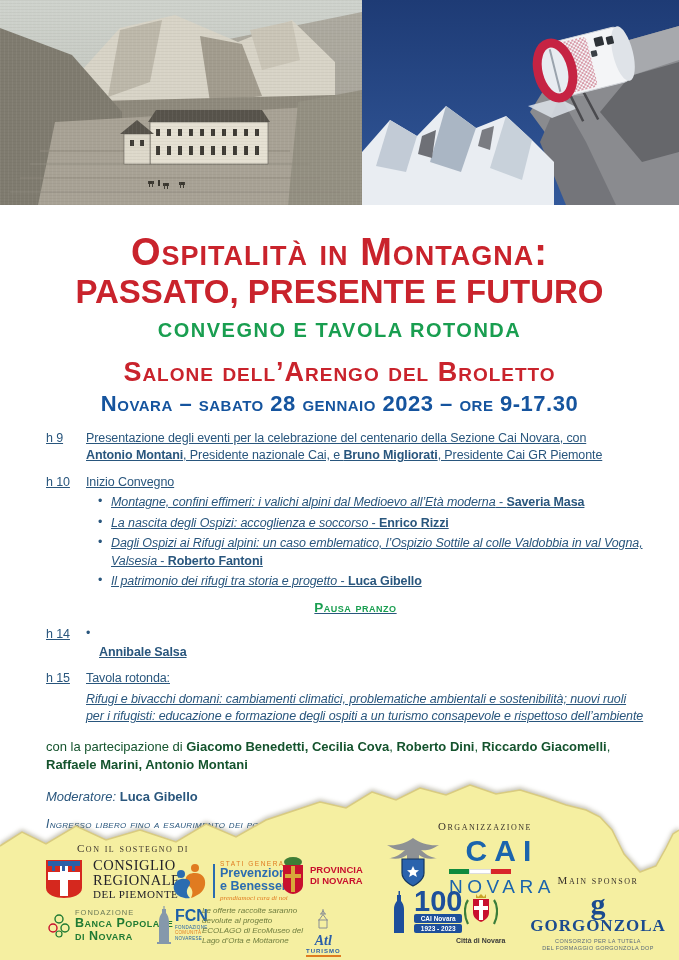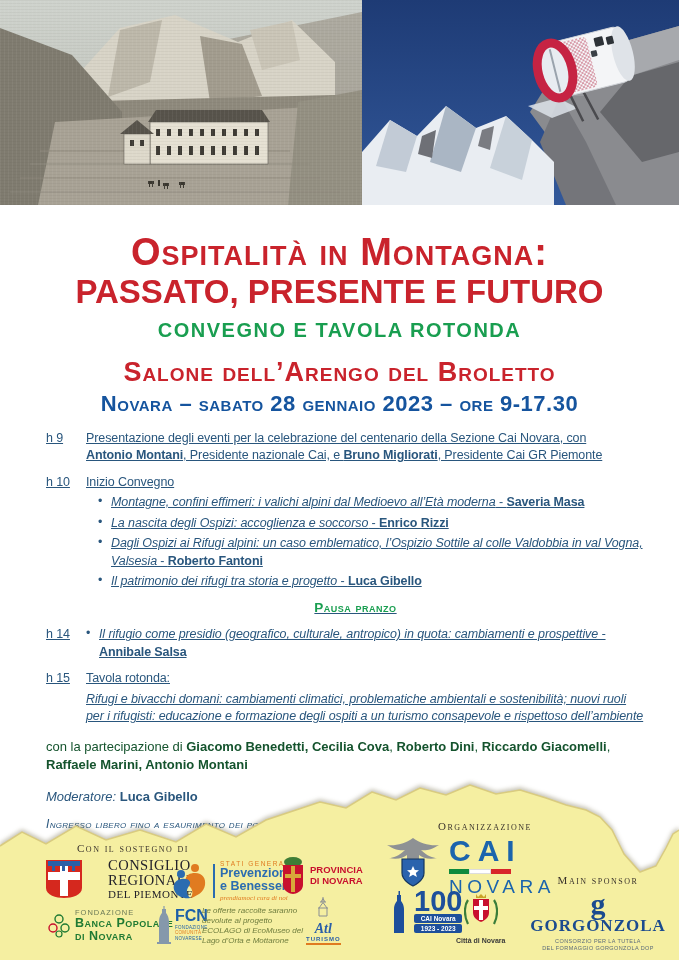--- a/index.html
+++ b/index.html
@@ -34,21 +34,21 @@
   .i{font-style:italic;}
   .participation{margin-top:12px;padding:0 28px 0 46px;color:#14532d;font-size:13px;line-height:1.38;}
   .moderator{padding:2px 28px 0 46px;color:#29567d;font-size:13px;}
   .admission{margin-top:11px;padding:0 28px 0 46px;color:#29567d;font-size:12px;font-style:italic;font-variant:small-caps;letter-spacing:.3px;}
   
   .footer{position:absolute;left:0;top:780px;width:679px;height:180px;z-index:5;}
   .footer .torn{position:absolute;inset:0;filter:drop-shadow(0 -2px 2px rgba(90,80,40,.35));}
   .fi{position:absolute;}
   .serif-label{font-family:"Liberation Serif",serif;font-variant:small-caps;color:#3a332c;letter-spacing:1.5px;font-size:11px;text-align:center;}
   
-  .piemonte{display:flex;gap:24px;align-items:center;}
+  .piemonte{display:flex;gap:9px;align-items:center;}
   .piemonte .txt{font-family:"Liberation Serif",serif;color:#23222a;text-transform:uppercase;line-height:1;}
   .piemonte .l1,.piemonte .l2{font-size:14.5px;letter-spacing:.5px;}
   .piemonte .l3{font-size:11px;margin-top:2px;letter-spacing:.5px;}
   
   .stati{display:flex;gap:5px;align-items:center;}
   .stati .bar{width:2px;height:34px;background:#2b6cb0;}
   .stati .top{font-size:6.5px;color:#e07b20;letter-spacing:1.5px;text-transform:uppercase;}
   .stati .m{font-size:12.5px;font-weight:700;color:#2b6cb0;line-height:1.05;}
   .stati .tag{font-family:"Liberation Serif",serif;font-style:italic;font-size:7px;color:#e07b20;margin-top:1px;}
   
@@ -64,21 +64,21 @@
   .fcn .subs{font-size:4.5px;line-height:1.2;text-transform:uppercase;letter-spacing:.3px;}
   .fcn .subs .s1{color:#1d5fa8}.fcn .subs .s2{color:#e07b20}.fcn .subs .s3{color:#1d5fa8}
   
   .offerte{width:102px;font-size:8px;font-style:italic;color:#6f7d3e;line-height:1.25;}
   
   .atl{text-align:center;}
   .atl .script{font-family:"Liberation Serif",serif;font-style:italic;font-weight:700;font-size:14px;color:#2b5fa8;line-height:1;}
   .atl .line{font-size:6px;font-weight:700;letter-spacing:1px;color:#2b5fa8;text-transform:uppercase;border-bottom:2px solid #e07b20;padding-bottom:1px;}
   
   .cai{display:flex;gap:8px;align-items:flex-start;}
-  .cai .word{font-size:30px;font-weight:700;color:#1b64ad;letter-spacing:7px;line-height:1;}
+  .cai .word{font-size:30px;font-weight:700;color:#1b64ad;letter-spacing:7px;line-height:1;text-align:center;}
   .cai .flag{display:flex;height:5px;width:62px;margin:3px 0 2px;}
   .cai .flag i{flex:1;}
   .cai .city{font-size:19px;color:#1b64ad;letter-spacing:4.5px;text-transform:uppercase;}
   
   .cent{display:flex;gap:8px;align-items:flex-end;}
   .cent .num{font-size:29px;font-weight:800;color:#1d4f9b;line-height:.9;}
   .cent .chips{display:flex;flex-direction:column;gap:1px;}
   .cent .chip{background:#1d4f9b;color:#fff;font-size:6.5px;font-weight:700;padding:1px 3px;border-radius:2px;text-align:center;}
   
   .ncity{text-align:center;}
@@ -229,21 +229,21 @@
         <div class="ptime"></div>
         <div class="pbody bul sub"><span class="bullet">•</span><span class="i">Dagli Ospizi ai Rifugi alpini: un caso emblematico, l’Ospizio Sottile al colle Valdobbia in val Vogna,</span><br><span class="i">Valsesia</span><span> - </span><span class="b">Roberto Fantoni</span></div>
       </div>
       <div class="prow">
         <div class="ptime"></div>
         <div class="pbody bul sub"><span class="bullet">•</span><span class="i">Il patrimonio dei rifugi tra storia e progetto</span><span> - </span><span class="b">Luca Gibello</span></div>
       </div>
       <div class="pausa">Pausa pranzo</div>
       <div class="prow t">
         <div class="ptime">h 14</div>
-        <div class="pbody bul"><span class="bullet">•</span><span class="i">Il rifugio come presidio (geografico, culturale, antropico) in quota: cambiamenti e prospettive -</span><br><span class="b">Annibale Salsa</span></div>
+        <div class="pbody bul"><span class="bullet">•</span><br><span class="b">Annibale Salsa</span></div>
       </div>
       <div class="prow t">
         <div class="ptime">h 15</div>
         <div class="pbody"><span>Tavola rotonda:</span></div>
       </div>
       <div class="prow">
         <div class="ptime"></div>
         <div class="pbody"><span class="i">Rifugi e bivacchi domani: cambiamenti climatici, problematiche ambientali e sostenibilità; nuovi ruoli</span><br><span class="i">per i rifugisti: educazione e formazione degli ospiti a un turismo consapevole e rispettoso dell’ambiente</span></div>
       </div>
     </section>
@@ -334,21 +334,21 @@
         <div class="subs">
           <div class="s1">Fondazione</div>
           <div class="s2">Comunità</div>
           <div class="s3">Novarese</div>
         </div>
       </div>
     </div>
 
     <div class="fi offerte" style="left:202px;top:126px;">Le offerte raccolte saranno devolute al progetto ECOLAGO di EcoMuseo del Lago d’Orta e Mottarone</div>
 
-    <div class="fi atl" style="left:306px;top:116px;">
+    <div class="fi atl" style="left:306px;top:128px;">
       <svg width="26" height="22" viewBox="0 0 26 22">
         <path d="M13,1 V6 M10,6 h6 M11,6 L13,2.5 L15,6 M8,12 h10 M9,12 L13,6.5 L17,12 M9,12 v8 h8 v-8" fill="none" stroke="#8a8f94" stroke-width="1"></path>
       </svg>
       <div class="script">Atl</div>
       <div class="line">Turismo</div>
     </div>
 
     <div class="fi serif-label" style="left:400px;top:40px;width:170px;">Organizzazione</div>
 
     <div class="fi cai" style="left:385px;top:56px;">

